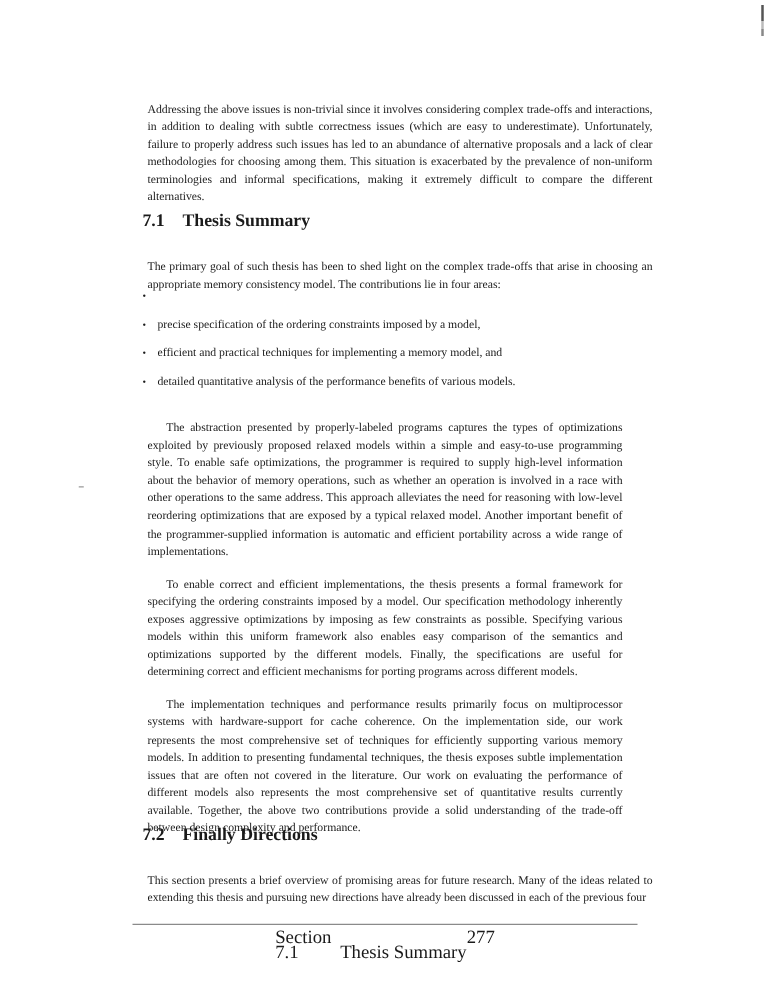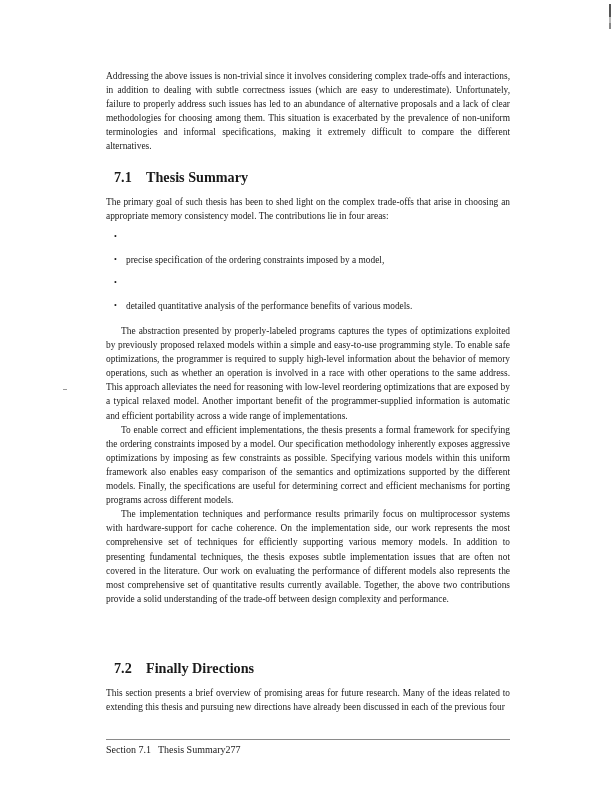--- a/index.html
+++ b/index.html
@@ -18,21 +18,21 @@
     .page {
       position: absolute;
       left: 106px;
       top: 0;
       width: 404px;
     }
     .para {
       font-size: 9.4px;
       line-height: 14.1px;
       text-align: justify;
-      margin: 0;
+      margin: 12px;
     }
     .indent { text-indent: 15px; }
     #intro { position: absolute; top: 69px; left: 0; width: 404px; }
     .section-heading {
       position: absolute;
       left: 0;
       font-weight: bold;
       font-size: 14.2px;
       margin: 8px;
       white-space: nowrap;
@@ -72,24 +72,24 @@
       top: 739px;
       width: 404px;
       height: 0;
       border-top: 1px solid #8a8a8a;
     }
     .footer {
       position: absolute;
       left: 106px;
       top: 744px;
       width: 404px;
-      font-size: 10px;
+      font-size: 15px;
       line-height: 12px;
       display: flex;
-      justify-content: flex-start;
+      justify-content: center;
     }
     .footer .left span.sec { display: inline-block; width: 52px; }
     .scan-mark-right {
       position: absolute;
       left: 609px;
       top: 4px;
       width: 2px;
       height: 42px;
       background: linear-gradient(#555 0 30%, #bbb 30% 45%, #888 45% 60%, transparent 60%);
     }
@@ -111,21 +111,21 @@
 
   <h2 id="h71" class="section-heading">
     <span class="num">7.1</span><span>Thesis Summary</span>
   </h2>
 
   <p id="summary-intro" class="para">The primary goal of such thesis has been to shed light on the complex trade-offs that arise in choosing an appropriate memory consistency model. The contributions lie in four areas:</p>
 
   <ul id="bullets">
     <li><span class="bullet">•</span></li>
     <li><span class="bullet">•</span><span>precise specification of the ordering constraints imposed by a model,</span></li>
-    <li><span class="bullet">•</span></li>
+    <li><span class="bullet">•</span><span>efficient and practical techniques for implementing a memory model, and</span></li>
     <li><span class="bullet">•</span><span>detailed quantitative analysis of the performance benefits of various models.</span></li>
   </ul>
 
   <div id="body-paras">
     <p class="para indent">The abstraction presented by properly-labeled programs captures the types of optimizations exploited by previously proposed relaxed models within a simple and easy-to-use programming style. To enable safe optimizations, the programmer is required to supply high-level information about the behavior of memory operations, such as whether an operation is involved in a race with other operations to the same address. This approach alleviates the need for reasoning with low-level reordering optimizations that are exposed by a typical relaxed model. Another important benefit of the programmer-supplied information is automatic and efficient portability across a wide range of implementations.</p>
     <p class="para indent">To enable correct and efficient implementations, the thesis presents a formal framework for specifying the ordering constraints imposed by a model. Our specification methodology inherently exposes aggressive optimizations by imposing as few constraints as possible. Specifying various models within this uniform framework also enables easy comparison of the semantics and optimizations supported by the different models. Finally, the specifications are useful for determining correct and efficient mechanisms for porting programs across different models.</p>
     <p class="para indent">The implementation techniques and performance results primarily focus on multiprocessor systems with hardware-support for cache coherence. On the implementation side, our work represents the most comprehensive set of techniques for efficiently supporting various memory models. In addition to presenting fundamental techniques, the thesis exposes subtle implementation issues that are often not covered in the literature. Our work on evaluating the performance of different models also represents the most comprehensive set of quantitative results currently available. Together, the above two contributions provide a solid understanding of the trade-off between design complexity and performance.</p>
   </div>
 
   <h2 id="h72" class="section-heading">

